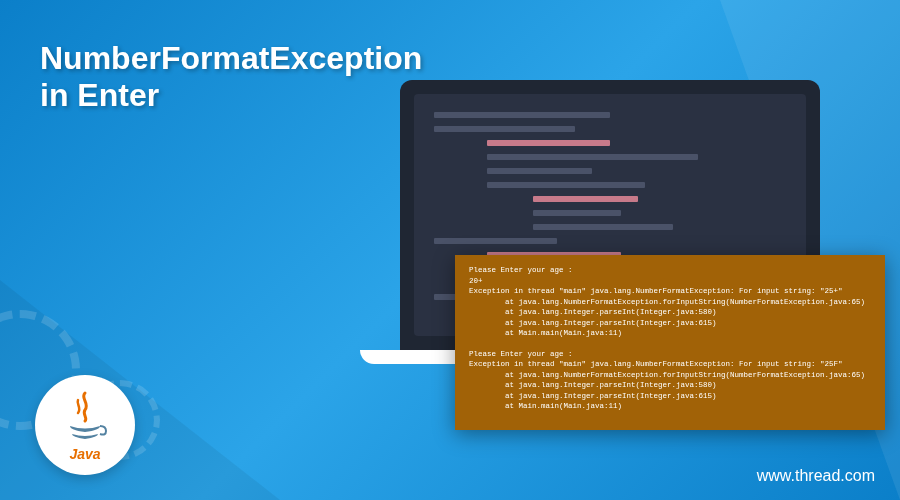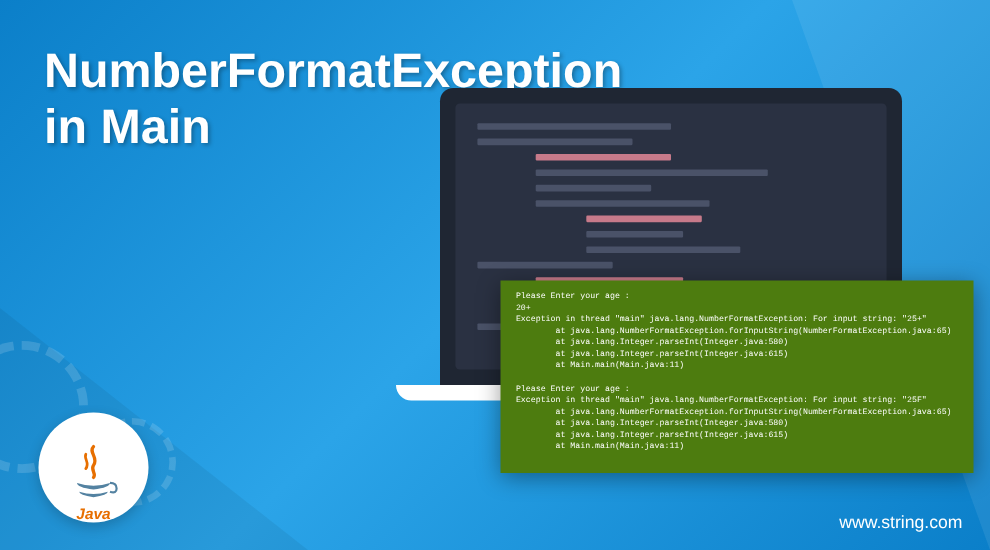--- a/index.html
+++ b/index.html
@@ -36,38 +36,38 @@
       left: 80px;
       top: 380px;
       border-width: 6px;
     }
     
     .title {
       position: absolute;
       top: 40px;
       left: 40px;
       color: #ffffff;
-      font-size: 44px;
+      font-size: 32px;
       font-weight: 600;
       line-height: 1.15;
       text-shadow: 2px 2px 4px rgba(0,0,0,0.3);
     }
     
     .java-logo {
       position: absolute;
       left: 35px;
       bottom: 25px;
       width: 100px;
       height: 100px;
       background: #ffffff;
       border-radius: 50%;
       display: flex;
       flex-direction: column;
       align-items: center;
-      justify-content: flex-end;
+      justify-content: center;
       box-shadow: 0 4px 12px rgba(0,0,0,0.2);
     }
     
     .java-logo svg {
       width: 50px;
       height: 60px;
     }
     
     .java-text {
       font-size: 14px;
@@ -142,21 +142,21 @@
       top: 0;
       border-radius: 0 0 6px 6px;
     }
     
     .terminal {
       position: absolute;
       right: 15px;
       top: 255px;
       width: 430px;
       height: 175px;
-      background: #4d7c0f;
+      background: #a16207;
       padding: 10px 14px;
       font-family: "Courier New", monospace;
       font-size: 7.5px;
       color: #ffffff;
       line-height: 1.4;
       box-shadow: 0 4px 20px rgba(0,0,0,0.4);
     }
     
     .terminal-line {
       white-space: pre;
@@ -191,21 +191,21 @@
 <body>
 
 <div class="bg-triangle tri-1"></div>
 <div class="bg-triangle tri-2"></div>
 
 <div class="bg-gear bg-gear-1"></div>
 <div class="bg-gear bg-gear-2"></div>
 
 <div class="title">
   <span>NumberFormatException</span><br>
-  <span>in Main</span>
+  <span>in Enter</span>
 </div>
 
 <div class="laptop">
   <div class="laptop-screen-frame">
     <div class="laptop-screen">
       <div class="code-line" style="width:50%;"></div>
       <div class="code-line" style="width:40%;"></div>
       <div class="code-line accent" style="width:35%; margin-left:15%;"></div>
       <div class="code-line" style="width:60%; margin-left:15%;"></div>
       <div class="code-line" style="width:30%; margin-left:15%;"></div>
@@ -249,13 +249,13 @@
   <svg viewBox="0 0 50 60">
     <path d="M25 5 C20 10, 30 15, 25 22 C22 26, 28 30, 25 33" stroke="#e76f00" stroke-width="3" fill="none" stroke-linecap="round"></path>
     <path d="M18 12 C16 16, 22 20, 18 25" stroke="#e76f00" stroke-width="2.5" fill="none" stroke-linecap="round"></path>
     <path d="M10 38 Q25 43, 40 38 Q40 42, 25 44 Q10 42, 10 38" fill="#5382a1"></path>
     <path d="M12 46 Q25 50, 38 46 Q38 49, 25 51 Q12 49, 12 46" fill="#5382a1"></path>
     <path d="M40 38 Q46 38, 46 43 Q46 48, 40 46" stroke="#5382a1" stroke-width="2" fill="none"></path>
   </svg>
   <div class="java-text">Java</div>
 </div>
 
-<div class="website">www.string.com</div>
+<div class="website">www.thread.com</div>
 
 </body></html>

